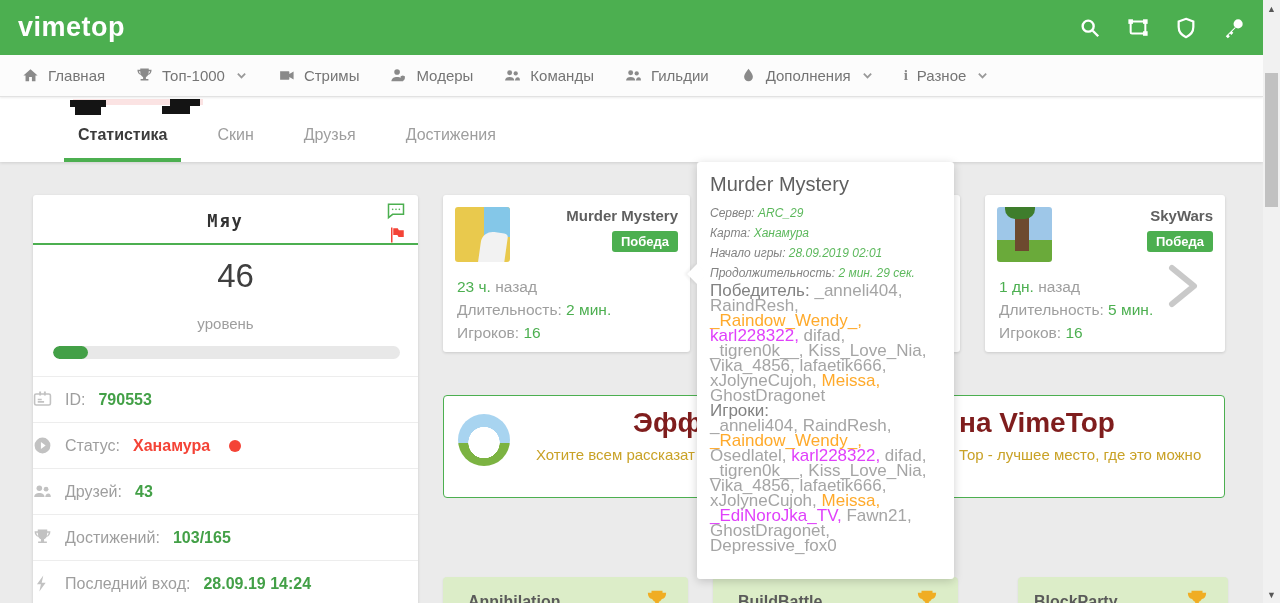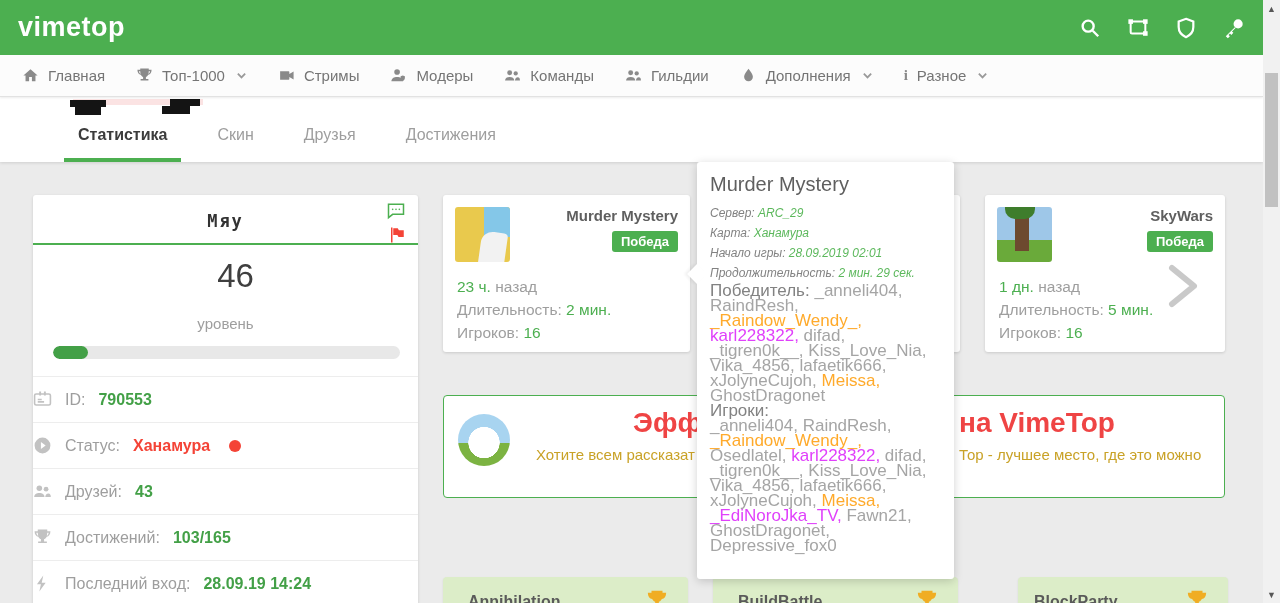--- a/index.html
+++ b/index.html
@@ -76,21 +76,21 @@
   .mc-meta { position:absolute; left:14px; top:80px; font-size:15.5px; color:#9e9e9e; line-height:23px; }
   .mc-meta .g { color:#4caf50; }
   .carousel-next { position:absolute; left:1165px; top:262px; width:36px; height:48px; color:#c9c9c9; cursor:pointer; z-index:2; }
 
   
   .banner { position:absolute; left:443px; top:395px; width:782px; height:103px; background:#fff;
             border:1px solid #4caf50; border-radius:4px; z-index:1; }
   .banner-avatar { position:absolute; left:14px; top:18px; width:52px; height:52px; border-radius:50%;
        background:radial-gradient(circle at 50% 55%, #fff 0 40%, rgba(255,255,255,0) 41%),
                   linear-gradient(180deg,#a8d4f0 0 55%, #7cb342 55% 100%); }
-  .banner-title { position:absolute; top:11px; font-size:28px; font-weight:bold; color:#ef4444; white-space:nowrap; }
+  .banner-title { position:absolute; top:11px; font-size:28px; font-weight:bold; color:#7f1d1d; white-space:nowrap; }
   .bt-left { left:189px; } .bt-right { left:515px; }
   .banner-sub { position:absolute; top:50px; font-size:15px; color:#c9a227; white-space:nowrap; }
   .bs-left { left:92px; } .bs-right { left:515px; }
 
   
   .mini-card { position:absolute; top:577px; height:70px; background:#dcedc8; border-radius:4px;
                box-shadow:0 1px 2px rgba(0,0,0,.1); cursor:pointer; z-index:1; }
   .mini-title { position:absolute; left:25px; top:16px; font-size:16px; font-weight:bold; color:#5a5a5a; }
   .mini-trophy { position:absolute; right:20px; top:12px; width:22px; height:22px; color:#f0ad24; }
 

